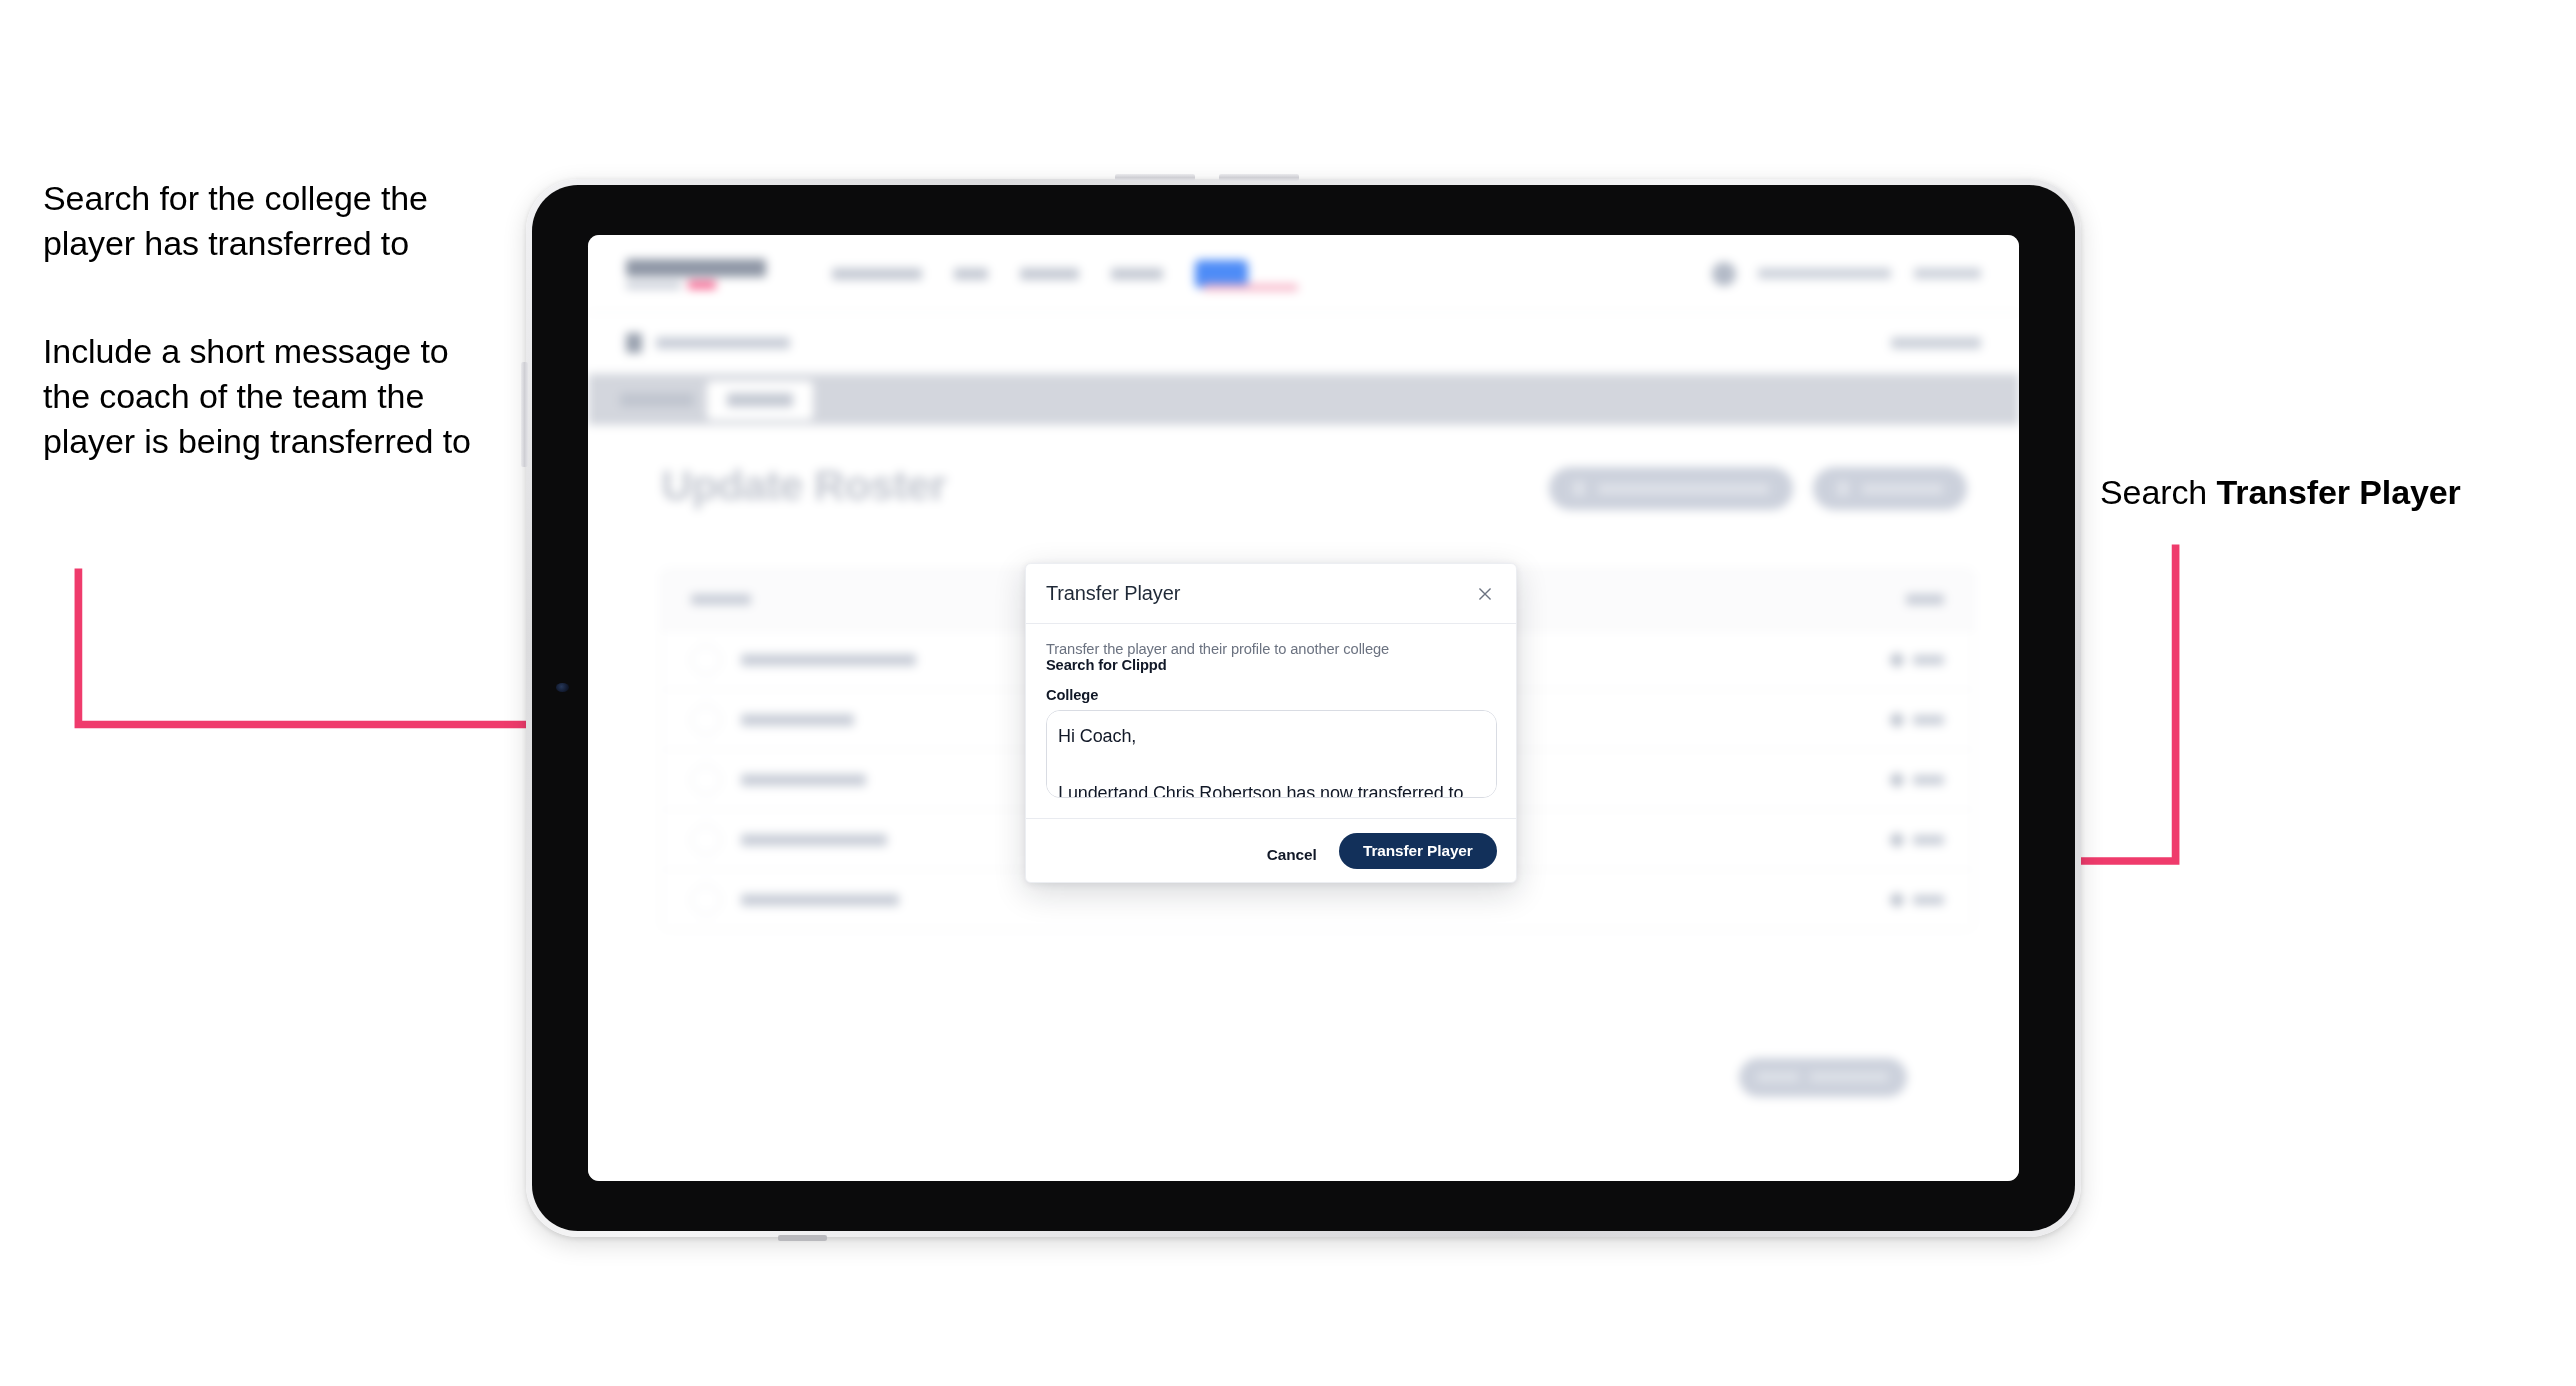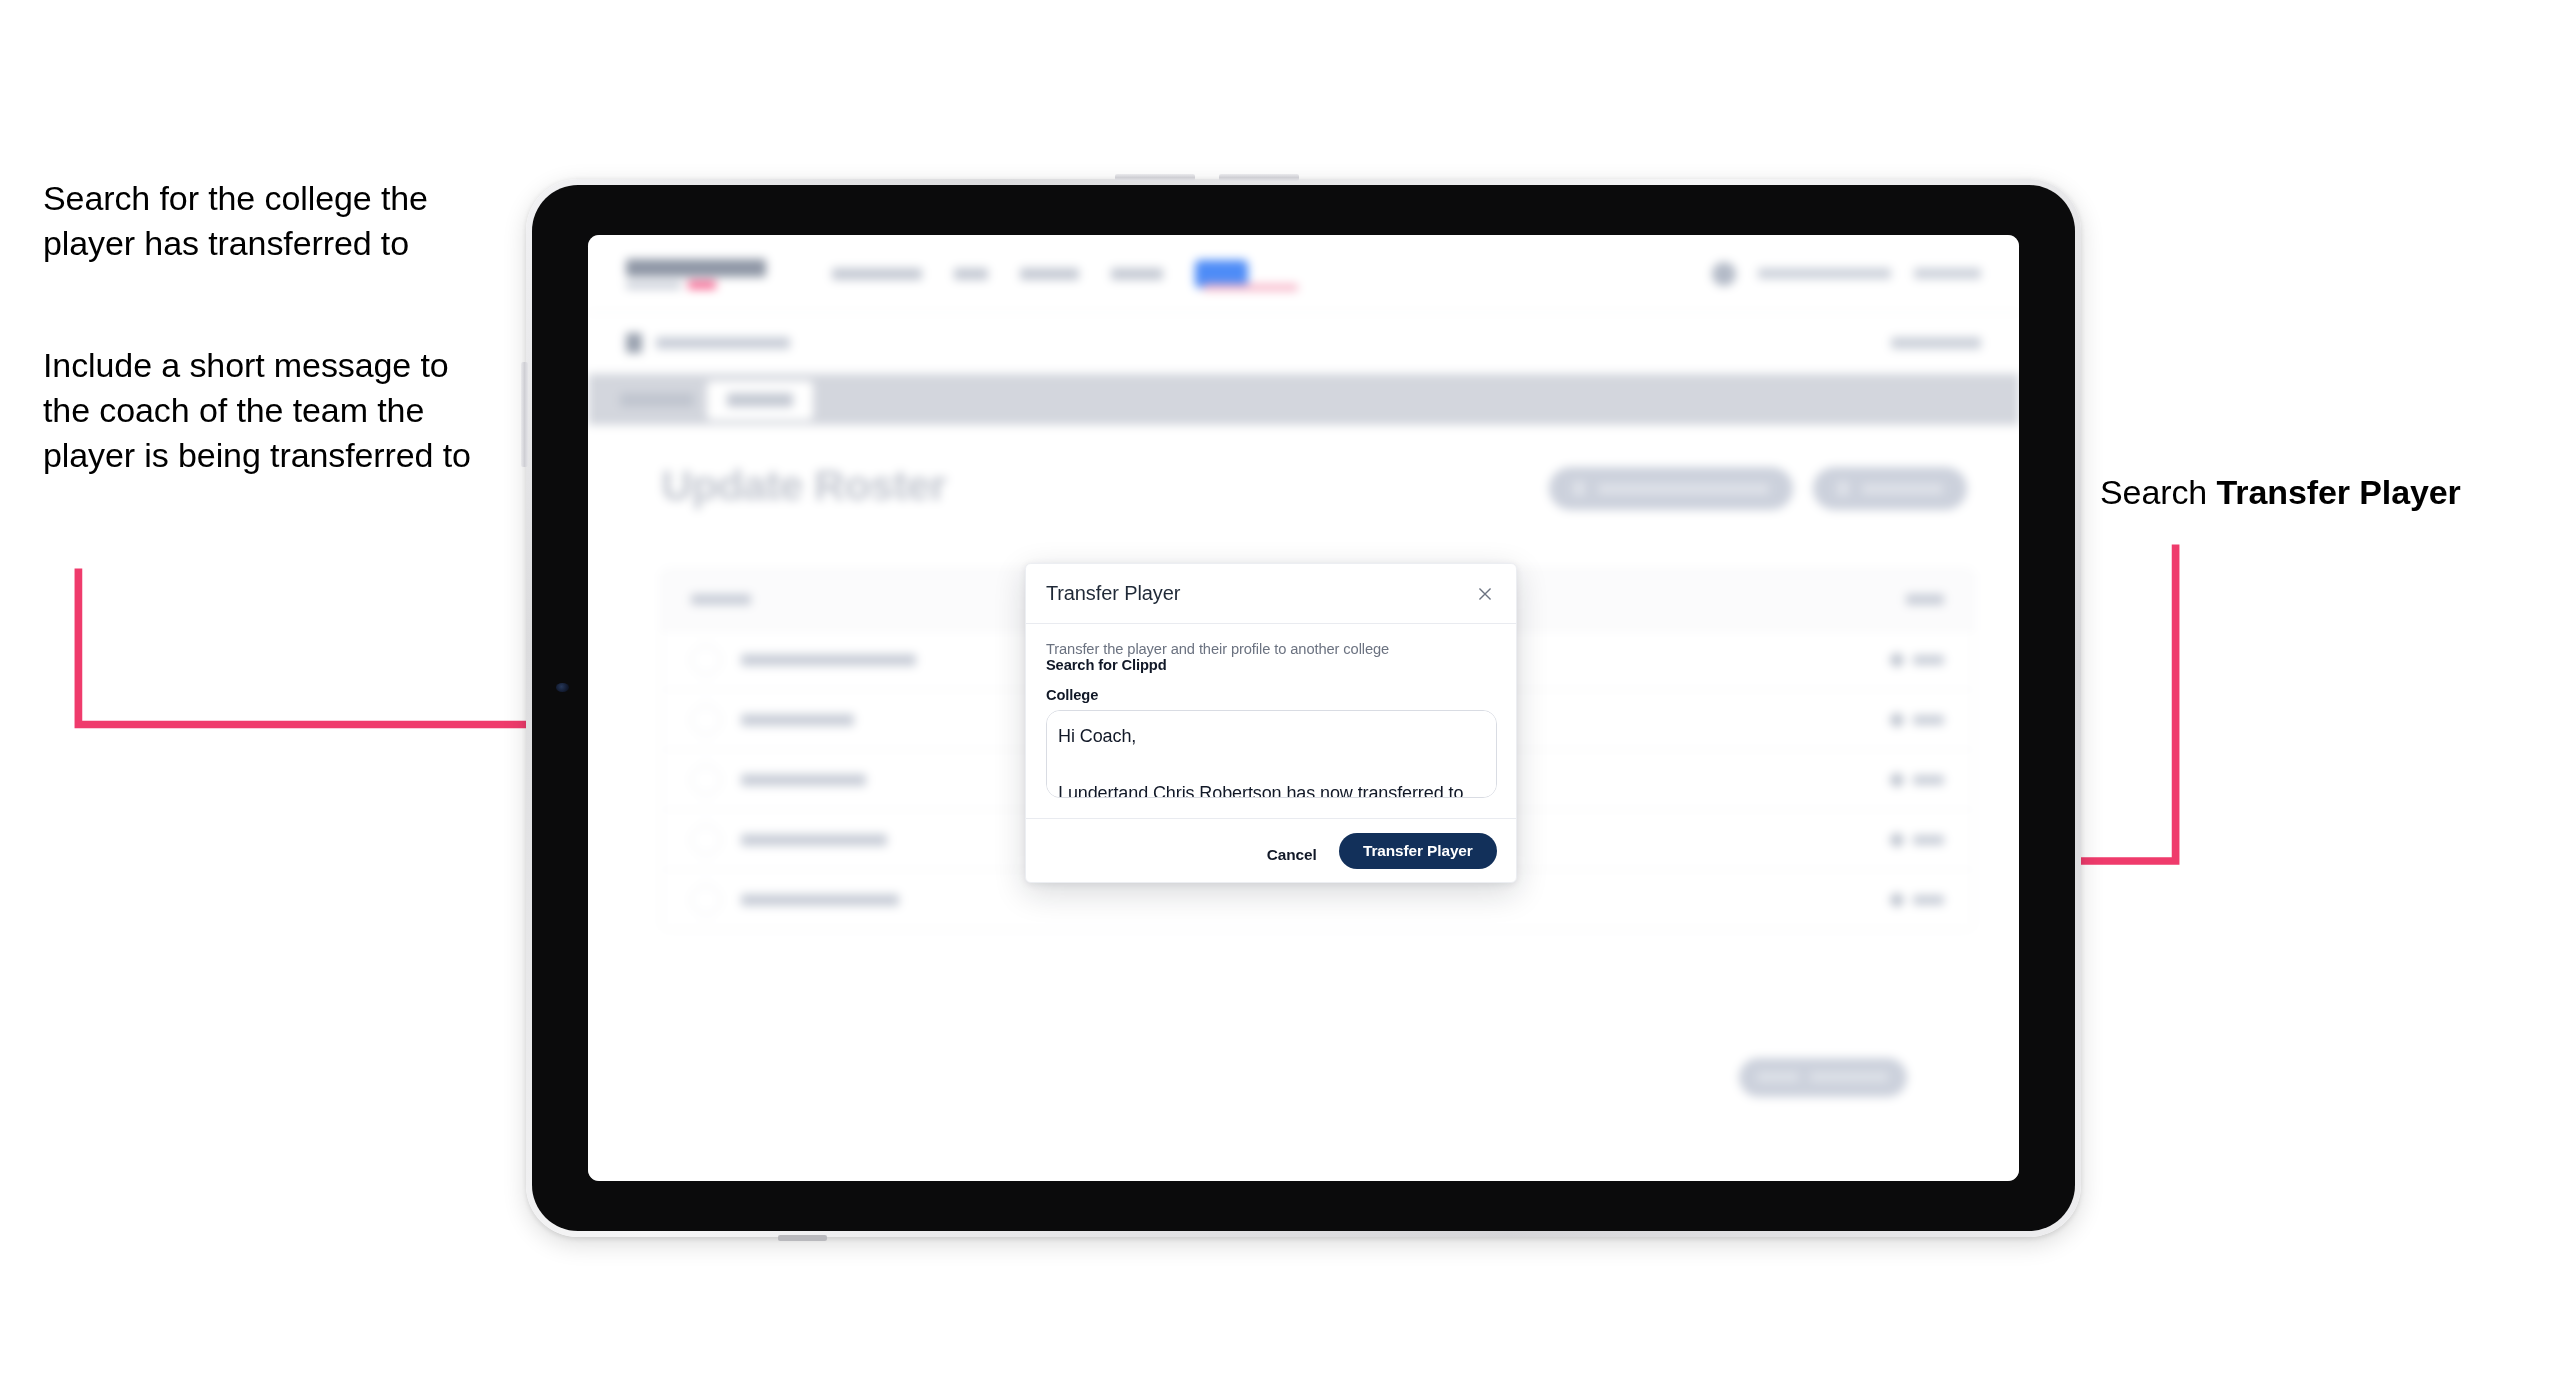--- a/index.html
+++ b/index.html
@@ -27,21 +27,21 @@
   }
   #annot-left-1 {
     left: 43px;
     top: 176px;
     width: 448px;
     font-size: 34px;
     line-height: 1.32;
   }
   #annot-left-2 {
     left: 43px;
-    top: 343px;
+    top: 329px;
     width: 448px;
     font-size: 34px;
     line-height: 1.32;
   }
   #annot-right-1 {
     left: 2100px;
     top: 470px;
     width: 434px;
     font-size: 34px;
     line-height: 1.32;

